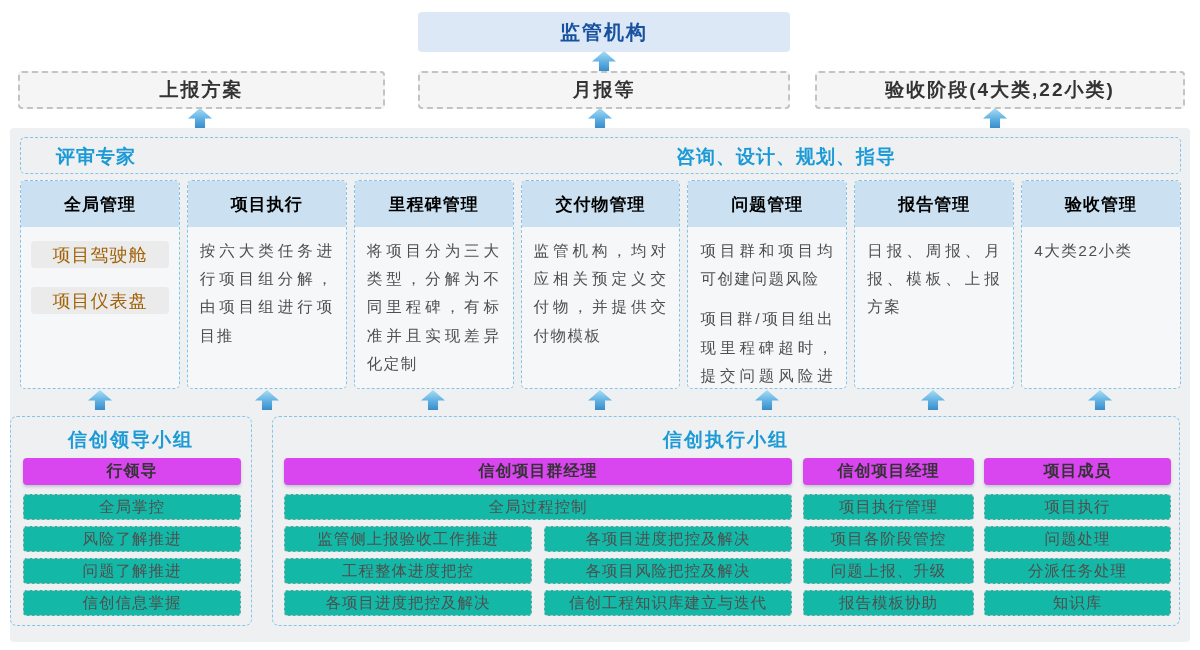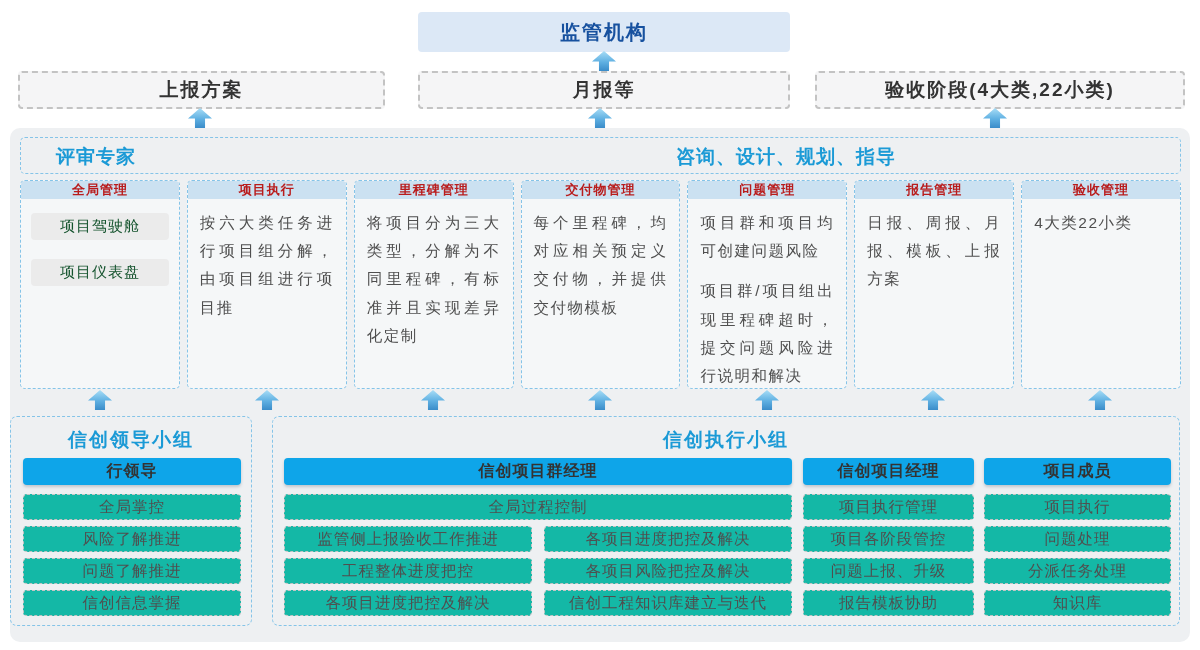--- a/index.html
+++ b/index.html
@@ -21,49 +21,49 @@
   .out-1 { left:18px;  width:367px; }
   .out-2 { left:418px; width:372px; }
   .out-3 { left:815px; width:370px; }
 
   
   .arrow { position:absolute; width:24px; height:20px;
     background:linear-gradient(180deg,#a8ddf6 0%,#5fb0e2 55%,#3a8cc9 100%);
     clip-path:polygon(50% 0,100% 52%,71% 52%,71% 100%,29% 100%,29% 52%,0 52%); }
 
   
-  .main { left:10px; top:128px; width:1180px; height:514px; background:#eef0f2; border-radius:10px; }
+  .main { left:10px; top:128px; width:1180px; height:514px; background:#eef0f2; border-radius:4px; }
 
   
   .hdr-bar { position:absolute; left:10px; top:9px; width:1161px; height:37px;
     border:1.6px dashed #85c4e8; border-radius:5px; }
   .blue-title { color:#1b9ad6; font-weight:bold; font-size:19px; letter-spacing:1px; }
   .hdr-left  { position:absolute; left:35px;  top:6px; }
   .hdr-right { position:absolute; left:655px; top:6px; }
 
   
   .cols { position:absolute; left:10px; top:52px; width:1161px; height:209px; display:flex; gap:7px; }
   .col { flex:1; border:1.6px dashed #85c4e8; border-radius:5px; background:#f5f7f8; overflow:hidden; }
-  .col-h { height:18px; background:#cbe1f1; display:flex; align-items:center; justify-content:center;
-    font-size:13px; font-weight:bold; color:#b91c1c; letter-spacing:1px; }
+  .col-h { height:46px; background:#cbe1f1; display:flex; align-items:center; justify-content:center;
+    font-size:17px; font-weight:bold; color:#000000; letter-spacing:1px; }
   .col-b { padding:10px 12px 0; font-size:15.5px; color:#4f4f4f; line-height:1.82;
     text-align:justify; letter-spacing:1.5px; }
   .col-b p { margin-bottom:12px; }
   .pill { height:27px; margin:14px 10px 0; background:#ebebeb; border-radius:4px;
-    display:flex; align-items:center; justify-content:center; font-size:15px;
-    color:#14532d; letter-spacing:1px; }
+    display:flex; align-items:center; justify-content:center; font-size:18px;
+    color:#a16207; letter-spacing:1px; }
   .pill + .pill { margin-top:19px; }
 
   
   .group-box { position:absolute; top:288px; height:210px; border:1.6px dashed #85c4e8; border-radius:7px; }
   .lead-box { left:0;  width:242px; }
   .exec-box { left:262px; width:908px; }
   .group-title { text-align:center; color:#1b9ad6; font-weight:bold; font-size:19px;
     margin-top:10px; letter-spacing:2px; }
-  .white-hdr { position:absolute; height:27px; background:#0ea5e9; border-radius:4px;
+  .white-hdr { position:absolute; height:27px; background:#d946ef; border-radius:4px;
     box-shadow:0 2px 3px rgba(110,120,135,.35); display:flex; align-items:center;
     justify-content:center; font-weight:bold; color:#333; font-size:16px; letter-spacing:1px; }
   .d-item { position:absolute; height:26px; background:#14b8a6; border:1.5px dashed #c3c3c3;
     border-radius:4px; display:flex; align-items:center; justify-content:center;
     font-size:15.5px; color:#4f4f4f; letter-spacing:1px; }
 
   
   .r-hdr { top:41px; }
   .r1 { top:77px; } .r2 { top:109px; } .r3 { top:141px; } .r4 { top:173px; }
 
@@ -124,21 +124,21 @@
     <div class="col">
       <div class="col-h">里程碑管理</div>
       <div class="col-b">
           <p>将项目分为三大类型，分解为不同里程碑，有标准并且实现差异化定制</p>
         </div>
     </div>
 
     <div class="col">
       <div class="col-h">交付物管理</div>
       <div class="col-b">
-          <p>每个里程碑，均对应相关预定义交付物，并提供交付物模板</p>
+          <p>监管机构，均对应相关预定义交付物，并提供交付物模板</p>
         </div>
     </div>
 
     <div class="col">
       <div class="col-h">问题管理</div>
       <div class="col-b">
         <p>项目群和项目均可创建问题风险</p>
         <p>项目群/项目组出现里程碑超时，提交问题风险进行说明和解决</p>
       </div>
     </div>

